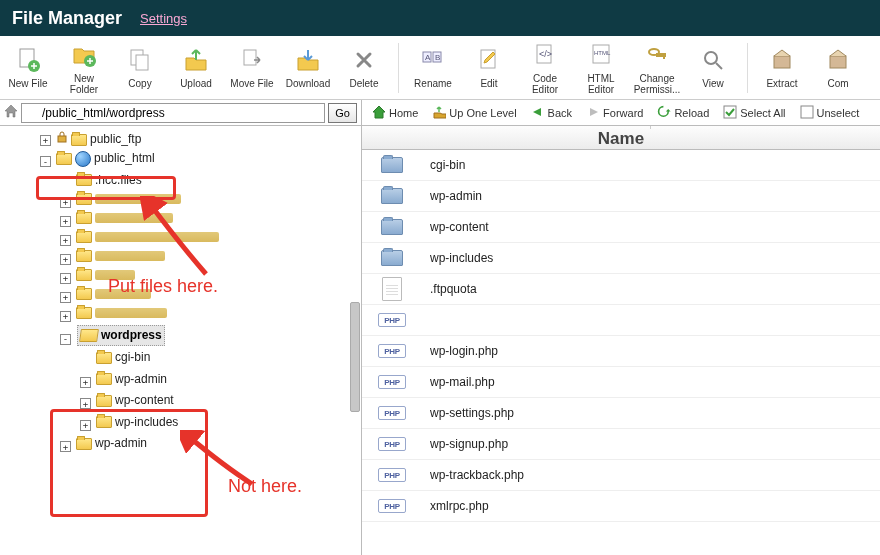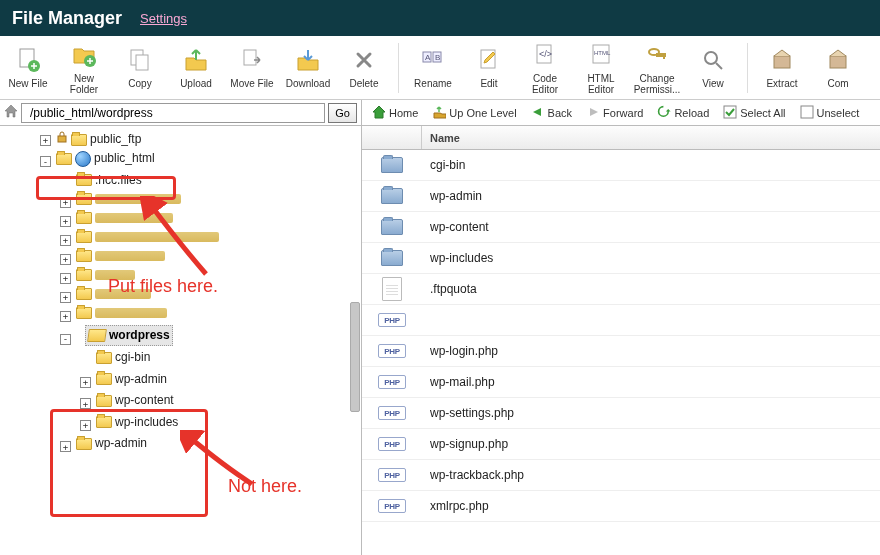--- a/index.html
+++ b/index.html
@@ -10,21 +10,21 @@
 .header a { color: #f9a8d4; text-decoration: underline; font-size: 13px; }
 
 .toolbar { height: 64px; background: #fff; border-bottom: 1px solid #ccc; display: flex; align-items: center; padding: 4px 0; }
 .toolbar-sep { width: 1px; height: 50px; background: #ddd; margin: 0 6px; }
 .tbtn { display: flex; flex-direction: column; align-items: center; justify-content: center; width: 56px; height: 56px; gap: 4px; cursor: pointer; font-size: 10px; color: #333; text-align: center; line-height: 1.1; }
 .tico { width: 28px; height: 28px; display: flex; align-items: center; justify-content: center; }
 
 .content { display: flex; height: 455px; }
 .left { width: 362px; border-right: 1px solid #bbb; display: flex; flex-direction: column; position: relative; }
 .pathbar { height: 26px; border-bottom: 1px solid #bbb; display: flex; align-items: center; padding: 2px 4px; gap: 3px; }
-.pathbar input { flex: 1; height: 20px; border: 1px solid #999; padding: 0 8px; font-size: 12px; }
+.pathbar input { flex: 1; height: 20px; border: 1px solid #999; padding: 0 20px; font-size: 12px; }
 .pathbar button { height: 20px; padding: 0 6px; border: 1px solid #777; background: linear-gradient(#fff,#e6e6e6); font-size: 11px; cursor: pointer; }
 
 .tree { flex: 1; overflow-y: auto; padding: 4px 2px; position: relative; }
 .tree ul { list-style: none; padding-left: 0; }
 .tree li { white-space: nowrap; position: relative; line-height: 19px; }
 .tree-row { display: inline-flex; align-items: center; gap: 3px; padding: 0 2px; }
 .tree-row.sel { background: #e6e6e6; border: 1px dotted #999; }
 .tree-lbl { font-size: 12px; color: #222; }
 .tree-lbl.bold { font-weight: bold; color: #000; }
 .exp { width: 11px; height: 11px; border: 1px solid #888; display: inline-flex; align-items: center; justify-content: center; font-size: 9px; line-height: 0; background: #fff; font-family: monospace; color: #333; }
@@ -32,21 +32,21 @@
 .indent { display: inline-block; }
 
 .tree li::before { content: ''; }
 
 .scrollthumb { position: absolute; right: 1px; top: 176px; width: 10px; height: 110px; background: #c7c7c7; border: 1px solid #aaa; border-radius: 2px; }
 
 .right { flex: 1; display: flex; flex-direction: column; }
 .rtools { height: 26px; border-bottom: 1px solid #bbb; display: flex; align-items: center; gap: 2px; padding: 0 4px; overflow: hidden; }
 .rbtn { display: inline-flex; align-items: center; gap: 3px; padding: 2px 6px; font-size: 11px; color: #333; cursor: pointer; }
 
-.listhead { height: 24px; border-bottom: 1px solid #bbb; background: linear-gradient(#fdfdfd,#ececec); display: flex; align-items: center; font-size: 11px; font-weight: bold; color: #444; }
+.listhead { height: 24px; border-bottom: 1px solid #bbb; background: linear-gradient(#fdfdfd,#ececec); display: flex; align-items: center; font-size: 17px; font-weight: bold; color: #444; flex-direction: column; }
 .colh-icon { width: 60px; border-right: 1px solid #ccc; height: 100%; }
 .colh-name { flex: 1; padding: 0 8px; }
 
 .filelist { flex: 1; overflow-y: auto; }
 .frow { display: flex; align-items: center; height: 31px; border-bottom: 1px solid #eee; }
 .fcell-ico { width: 60px; display: flex; align-items: flex-end; justify-content: center; }
 .fcell-name { flex: 1; padding: 0 8px; font-size: 12px; color: #222; }
 
 
 .foldico { width: 22px; height: 16px; background: linear-gradient(#b8cee6,#8aabd0); border: 1px solid #6d8cb0; border-radius: 2px 2px 1px 1px; position: relative; }
@@ -273,21 +273,21 @@
               <span class="blur-bar" style="width: 40px;"></span>
             </span></li>
           <li><span class="indent" style="width: 58px;"></span><span class="exp">+</span><span class="tree-row" style="margin-left: 3px;">
               <span class="foldico-y"></span>
               <span class="blur-bar" style="width: 56px;"></span>
             </span></li>
           <li><span class="indent" style="width: 58px;"></span><span class="exp">+</span><span class="tree-row" style="margin-left: 3px;">
               <span class="foldico-y"></span>
               <span class="blur-bar" style="width: 72px;"></span>
             </span></li>
-          <li><span class="indent" style="width: 58px;"></span><span class="exp">-</span><span class="tree-row sel" style="margin-left: 14px;">
+          <li><span class="indent" style="width: 58px;"></span><span class="exp">-</span><span class="tree-row sel" style="margin-left: 6px;">
               <span class="foldico-open"></span>
               <span class="tree-lbl bold">wordpress</span>
             </span></li>
           <li><span class="indent" style="width: 78px;"></span><span class="exp none"></span><span class="tree-row" style="margin-left: 3px;">
               <span class="foldico-y"></span>
               <span class="tree-lbl">cgi-bin</span>
             </span></li>
           <li><span class="indent" style="width: 78px;"></span><span class="exp">+</span><span class="tree-row" style="margin-left: 3px;">
               <span class="foldico-y"></span>
               <span class="tree-lbl">wp-admin</span>

